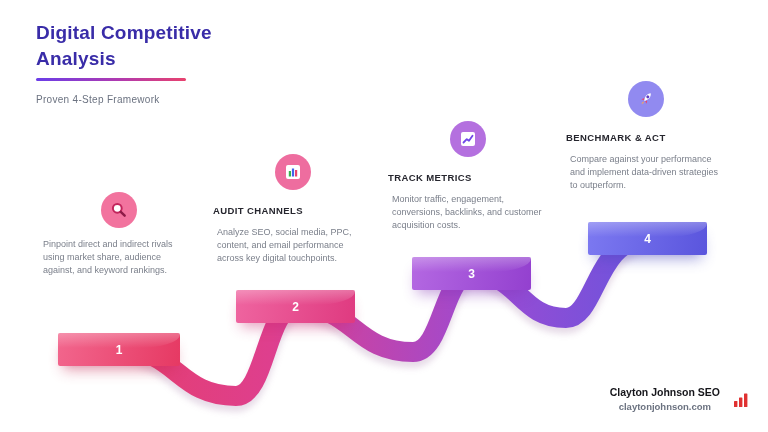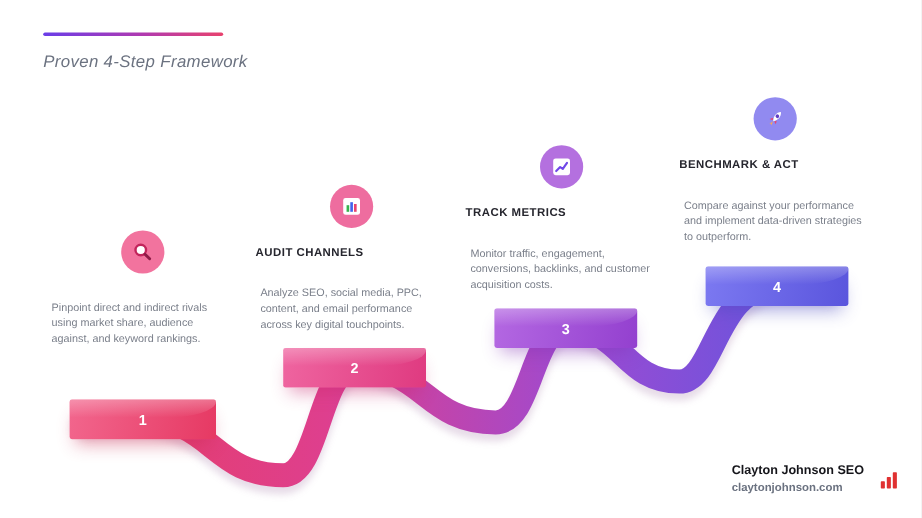--- a/index.html
+++ b/index.html
@@ -5,35 +5,35 @@
   html,body{margin:0;padding:0;background:#e9e9e9;}
   .canvas{
     position:relative;width:768px;height:432px;background:#ffffff;
     font-family:"Liberation Sans", sans-serif;overflow:hidden;margin:0 auto;
   }
   
   .header{position:absolute;left:36px;top:20px;z-index:5;}
   .title{font-size:19px;font-weight:bold;color:#392ca8;line-height:1.35;letter-spacing:.2px;}
   .title-underline{width:150px;height:3px;margin-top:7px;border-radius:2px;
     background:linear-gradient(90deg,#6a3de8 0%,#b03ab0 55%,#e8426e 100%);}
-  .subtitle{margin-top:13px;font-size:14px;color:#6b7280;letter-spacing:.3px;font-style:italic;}
+  .subtitle{margin-top:13px;font-size:10px;color:#6b7280;letter-spacing:.3px;}
   
   .col{position:absolute;width:160px;text-align:left;z-index:4;}
   .col-1{left:39px;top:192px;}
   .col-2{left:213px;top:154px;}
   .col-3{left:388px;top:121px;}
   .col-4{left:566px;top:81px;}
   .icon-circle{width:36px;height:36px;border-radius:50%;margin:0 auto;
     display:flex;align-items:center;justify-content:center;}
   .ic-1{background:#f2739e;}
   .ic-2{background:#ee6d9f;}
   .ic-3{background:#b470df;}
   .ic-4{background:#918af0;}
   .step-title{margin-top:15px;font-size:9.5px;font-weight:bold;color:#26262e;letter-spacing:.4px;}
-  .step-desc{margin-top:22px;font-size:9px;color:#7a7f8a;line-height:1.45;padding:0 4px;}
+  .step-desc{margin-top:10px;font-size:9px;color:#7a7f8a;line-height:1.45;padding:0 4px;}
   
   .ribbon{position:absolute;left:0;top:0;z-index:1;}
   
   .bar{position:absolute;height:33px;z-index:2;border-radius:2px;
     display:flex;align-items:center;justify-content:center;}
   .bar::after{content:'';position:absolute;left:0;right:0;top:0;height:46%;
     border-radius:2px 2px 40%/2px 2px 100%;
     background:linear-gradient(180deg,rgba(255,255,255,.28),rgba(255,255,255,0));}
   .bar-num{position:relative;z-index:1;color:#ffffff;font-size:12px;font-weight:bold;}
   .bar-1{left:58px;top:333px;width:122px;
@@ -42,31 +42,35 @@
   .bar-2{left:236px;top:290px;width:119px;
     background:linear-gradient(100deg,#ef65a0,#df3a80);
     box-shadow:0 9px 14px -5px rgba(200,40,110,.45);}
   .bar-3{left:412px;top:257px;width:119px;
     background:linear-gradient(100deg,#b468e2,#9340cf);
     box-shadow:0 9px 14px -5px rgba(130,50,180,.45);}
   .bar-4{left:588px;top:222px;width:119px;
     background:linear-gradient(100deg,#7c79f1,#5a55dd);
     box-shadow:0 9px 14px -5px rgba(70,70,190,.45);}
   
-  .footer{position:absolute;right:48px;top:386px;text-align:left;z-index:5;}
+  .footer{position:absolute;right:48px;top:386px;text-align:center;z-index:5;}
   .brand{font-size:10.5px;font-weight:bold;color:#15151a;}
   .website{margin-top:3px;font-size:9.5px;color:#6b7280;font-weight:bold;}
   .footer-icon{position:absolute;right:18px;top:390px;z-index:5;}
 </style>
 </head>
 <body>
 
 <div class="canvas">
 
   <div class="header">
+    <div class="title">
+      <div>Digital Competitive</div>
+      <div>Analysis</div>
+    </div>
     <div class="title-underline"></div>
     <div class="subtitle">Proven 4-Step Framework</div>
   </div>
 
   <svg class="ribbon" width="768" height="432" viewBox="0 0 768 432">
     <defs>
       <linearGradient id="ribbonGrad" gradientUnits="userSpaceOnUse" x1="58" y1="0" x2="707" y2="0">
         <stop offset="0" stop-color="#e73e63"></stop>
         <stop offset="0.33" stop-color="#de3f8e"></stop>
         <stop offset="0.66" stop-color="#9b4bd3"></stop>

